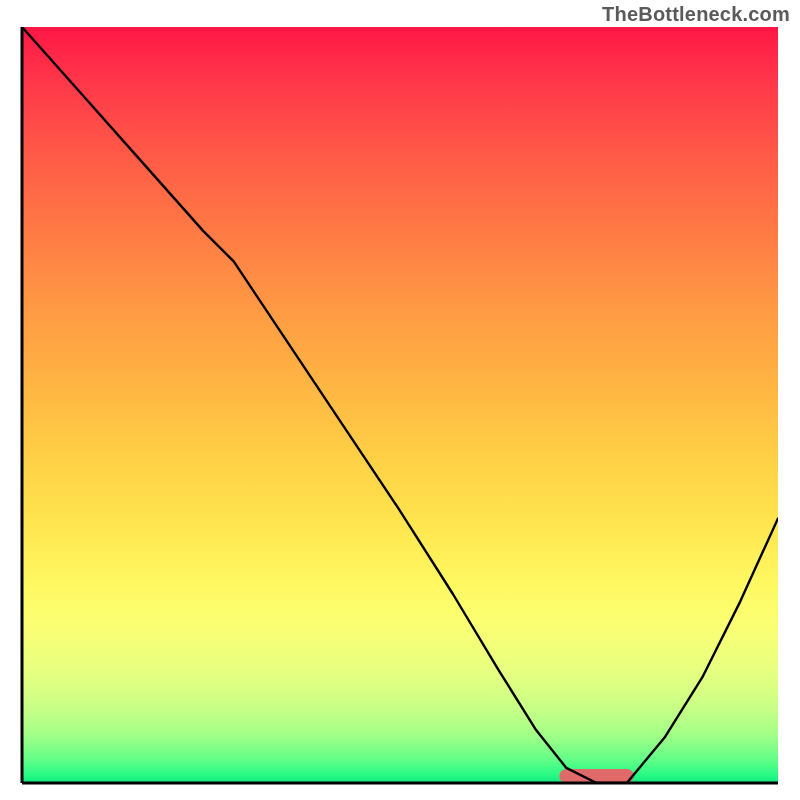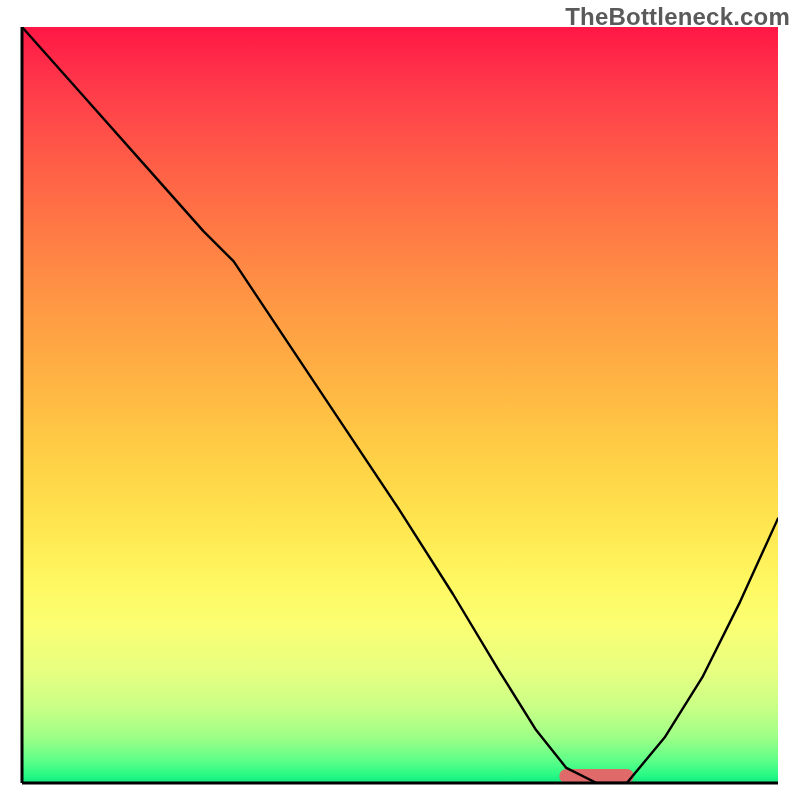--- a/index.html
+++ b/index.html
@@ -8,21 +8,21 @@
     width: 800px;
     height: 800px;
     background: #ffffff;
     font-family: Arial, Helvetica, sans-serif;
     overflow: hidden;
   }
   .watermark {
     position: absolute;
     top: 3px;
     right: 10px;
-    font-size: 24px;
+    font-size: 20px;
     font-weight: 600;
     color: #5a5a5a;
     letter-spacing: 0.2px;
   }
   .plot-area {
     position: absolute;
     left: 22px;
     top: 27px;
     width: 756px;
     height: 756px;

